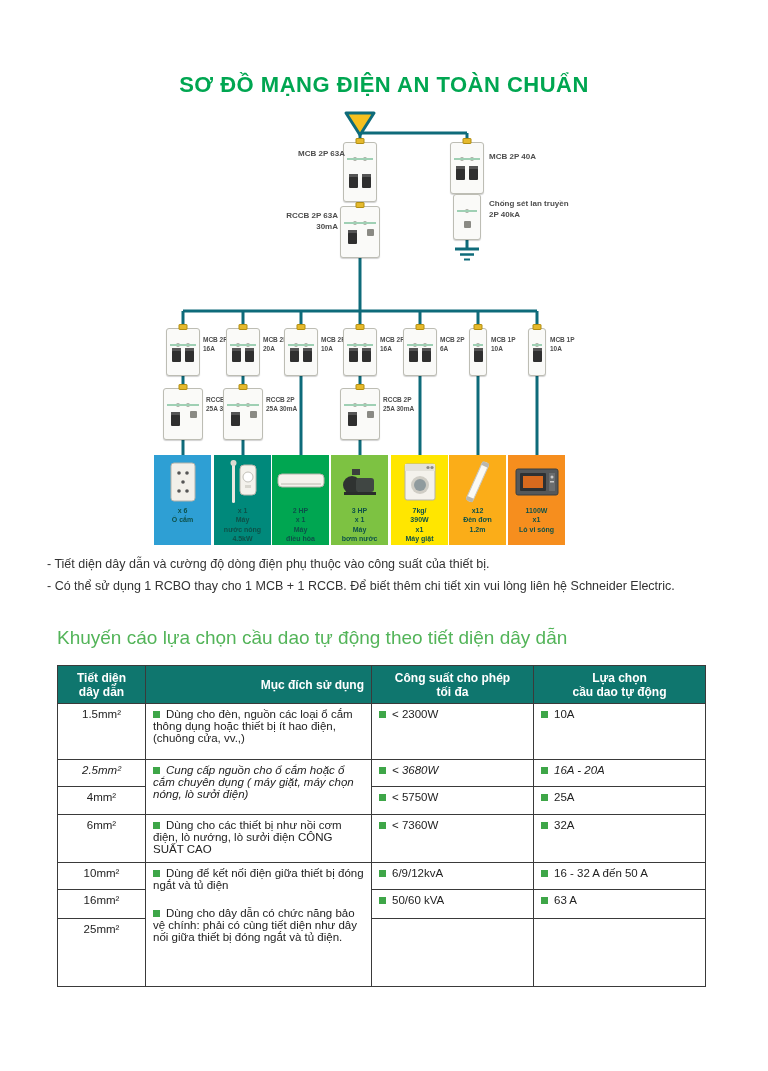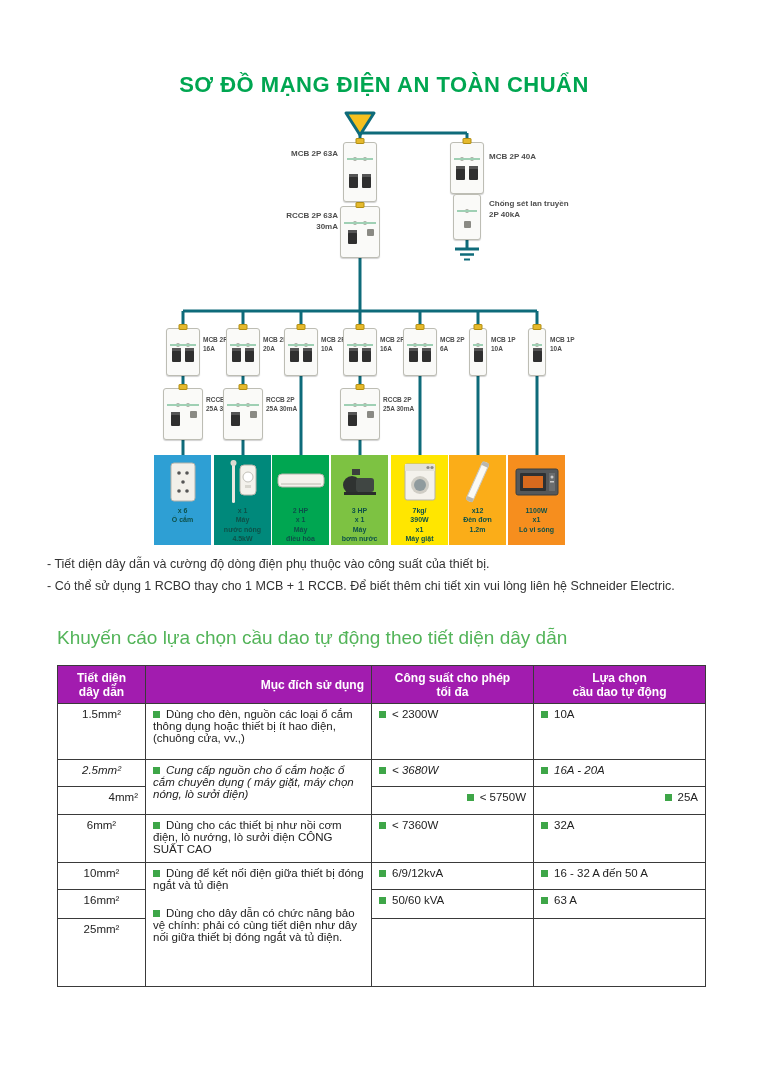--- a/index.html
+++ b/index.html
@@ -39,27 +39,27 @@
 
   .notes { position:absolute; left:47px; top:557px; width:690px; font-size:12.5px; color:#333; }
   .notes div { margin-bottom:8px; }
 
   .section-heading { position:absolute; left:57px; top:627px; width:680px;
                      font-size:19px; color:#53B459; }
 
   table.rec { position:absolute; left:57px; top:665px; width:648px; border-collapse:collapse;
               font-size:11.5px; color:#222; table-layout:fixed; }
   table.rec th, table.rec td { border:1.5px solid #3a3a3a; vertical-align:top; padding:4px 7px; }
-  table.rec th { background:#a21caf; color:#fff; font-size:12px; font-weight:bold;
+  table.rec th { background:#0f766e; color:#fff; font-size:12px; font-weight:bold;
                  text-align:center; white-space:pre-line; height:38px; vertical-align:middle; }
   table.rec th.left { text-align:right; }
   td.size { text-align:center; padding-top:6px; }
   .sq { display:inline-block; width:7px; height:7px; background:#3EA648; margin-right:6px; }
   td .p2 { margin-top:16px; }
-  tr.r1 td { height:56px; } tr.r2 td { height:27px;font-style:italic; } tr.r3 td { height:28px;text-align:right; }
+  tr.r1 td { height:56px; } tr.r2 td { height:27px;font-style:italic; } tr.r3 td { height:28px; }
   tr.r4 td { height:48px; } tr.r5 td { height:27px; } tr.r6 td { height:29px; }
   tr.r7 td { height:68px; }
 </style>
 </head>
 <body>
 
 <div class="page">
 
   <div class="title" style="white-space: pre-line;">SƠ ĐỒ MẠNG ĐIỆN AN TOÀN CHUẨN</div>
 
@@ -84,21 +84,21 @@
     </g>
     <polygon points="346,113 374,113 360,135" fill="#F5C01E" stroke="#0E6B7A" stroke-width="3" stroke-linejoin="round"></polygon>
   </svg>
 
   <div class="dev" style="left:343px; top:142px; width:34px; height:60px;">
     <span class="cap"></span>
       <span class="screws"><i></i><i></i></span>
     <span class="gline"></span>
       <span class="toggles"><i></i><i></i></span>
   </div>
-  <div class="dev-label lbl-lg" style="left: 250px; top: 149px; width: 88px; text-align: right; white-space: pre-line;">MCB 2P 63A</div>
+  <div class="dev-label lbl-lg" style="left: 257px; top: 149px; width: 88px; text-align: right; white-space: pre-line;">MCB 2P 63A</div>
 
   <div class="dev" style="left:450px; top:142px; width:34px; height:52px;">
     <span class="cap"></span>
       <span class="screws"><i></i><i></i></span>
     <span class="gline"></span>
       <span class="toggles"><i></i><i></i></span>
   </div>
   <div class="dev-label lbl-lg" style="left: 489px; top: 152px; width: 90px; white-space: pre-line;">MCB 2P 40A</div>
 
   <div class="dev" style="left:340px; top:206px; width:40px; height:52px;">

